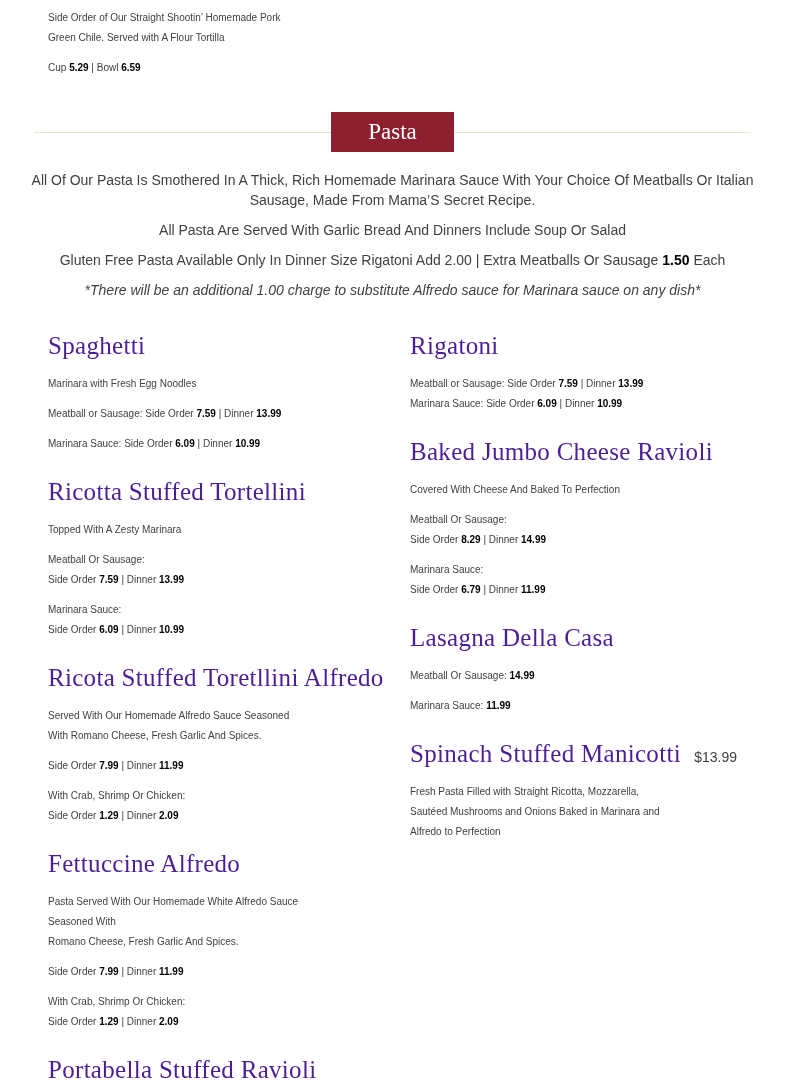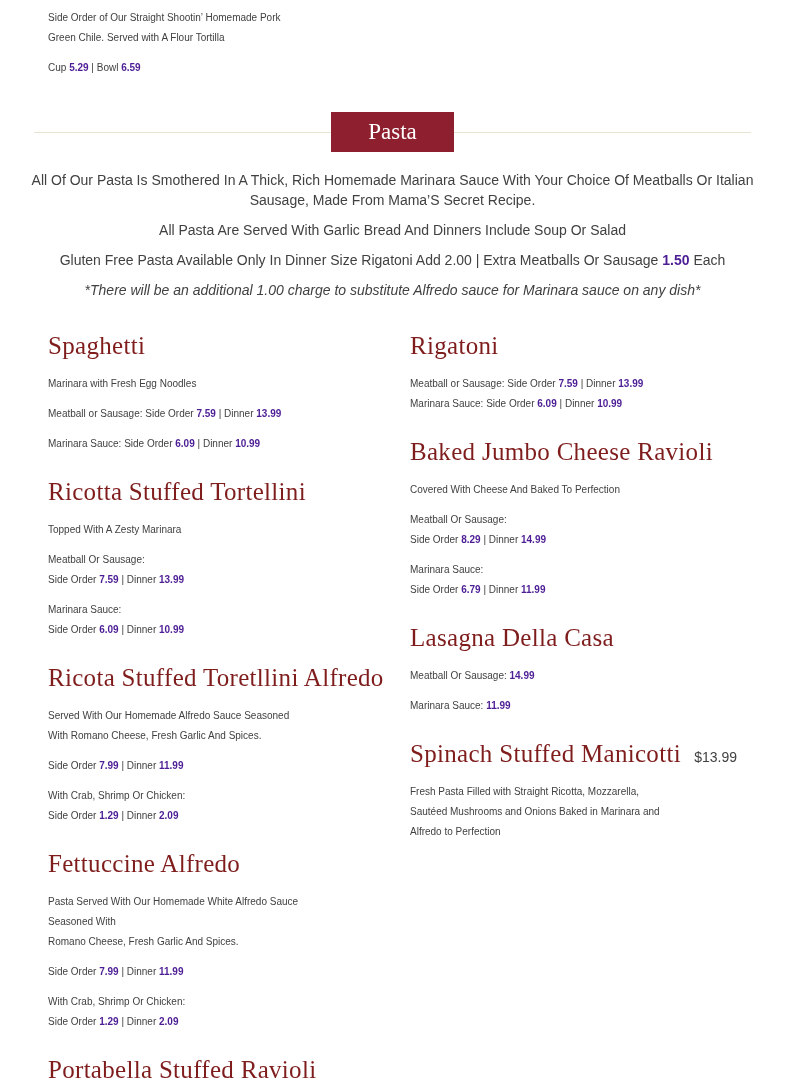--- a/index.html
+++ b/index.html
@@ -12,21 +12,21 @@
   .page {
     width:785px; height:1085px; overflow:hidden;
     background:#ffffff; padding-top:8px;
   }
   .content-pad { padding:0 48px; }
 
   .item-text {
     font-size:10px; line-height:20px; color:#414141;
     margin-bottom:10px;
   }
-  .item-text b, .section-intro b { font-weight:700; color:#4c1d95; }
+  .item-text b, .section-intro b { font-weight:700; color:#000000; }
 
   
   .section-header { position:relative; margin:34px 34px 18px; text-align:center; }
   .section-header .rule {
     position:absolute; left:0; right:0; top:50%; height:1px;
     background:#e9e4d2;
   }
   .badge {
     position:relative; display:inline-block; z-index:1;
     background:#8e1f2e; color:#ffffff;
@@ -46,21 +46,21 @@
   .menu-col:last-child { flex:1; min-width:0; }
 
   .menu-item { margin-bottom:22px; }
   .item-head {
     display:flex; justify-content:space-between; align-items:baseline;
     margin-bottom:12px;
   }
   .item-name {
     font-family:"Liberation Serif","DejaVu Serif",serif;
     font-weight:400; font-size:25px; line-height:32px;
-    color:#7f1d1d; letter-spacing:0.3px;
+    color:#4c1d95; letter-spacing:0.3px;
   }
   .item-price { font-size:14px; color:#414141; white-space:nowrap; padding-left:10px; }
   .menu-item .item-text:last-child { margin-bottom:0; }
 </style>
 </head>
 <body>
 
 <div class="page">
 
   <div class="content-pad">

